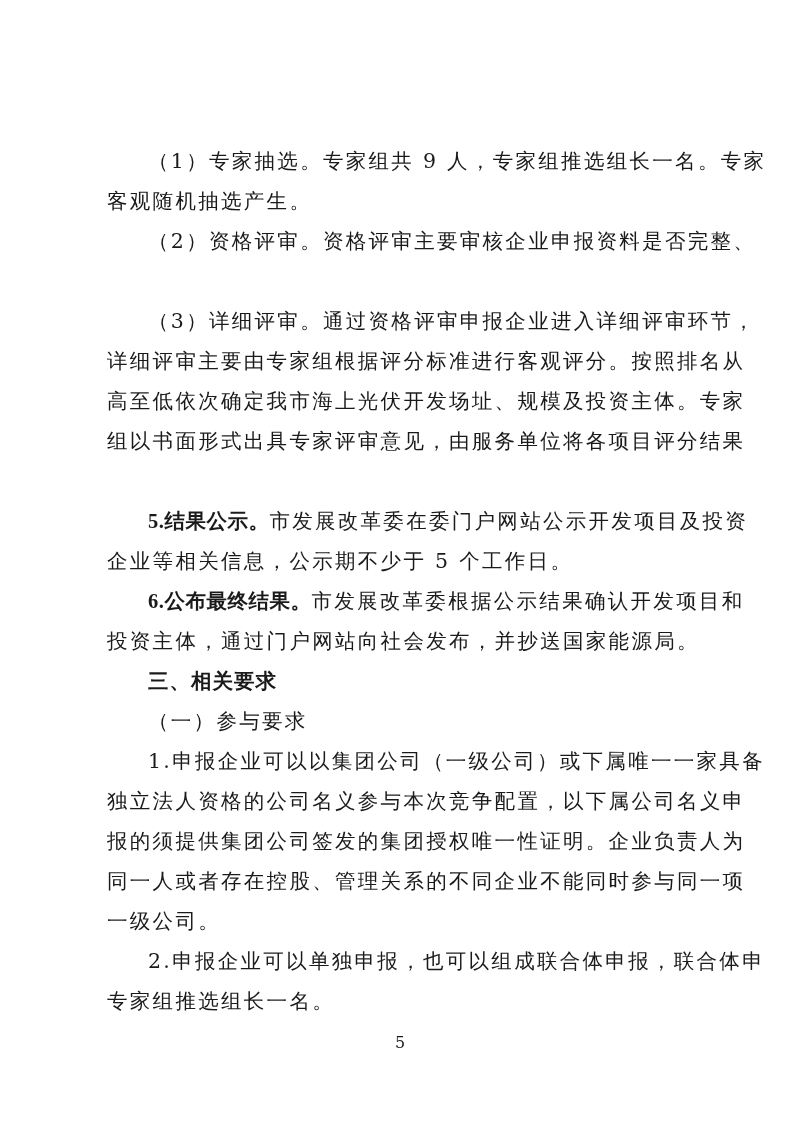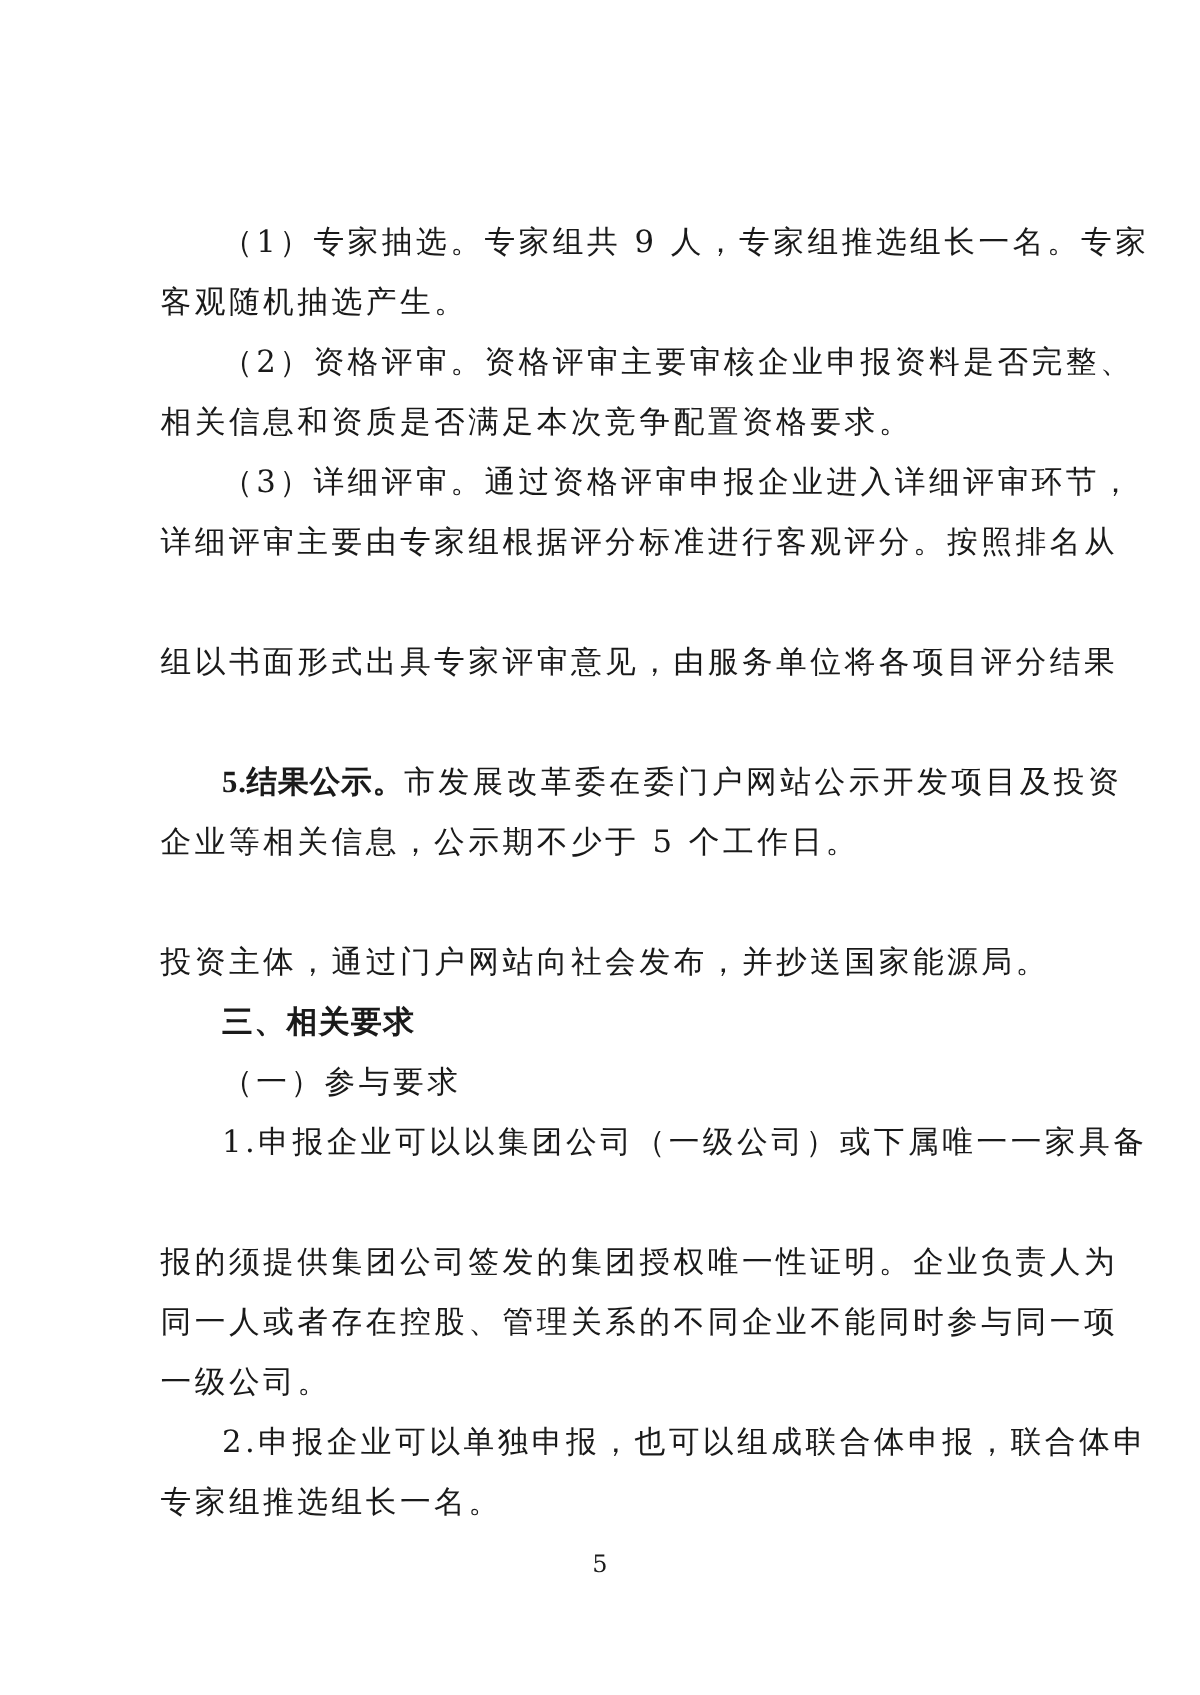--- a/index.html
+++ b/index.html
@@ -13,31 +13,35 @@
     .heading { font-weight: bold; font-family: "DejaVu Sans", "Liberation Sans", sans-serif; letter-spacing: 1px; }
     .pnum { position: absolute; left: 0; width: 800px; text-align: center; top: 1033px; font-size: 16px; }
   </style>
 </head>
 <body>
 
 <div class="page">
   <div class="line indent" style="top:147px">（1）专家抽选。专家组共 9 人，专家组推选组长一名。专家</div>
   <div class="line" style="top:187px">客观随机抽选产生。</div>
   <div class="line indent" style="top:227px">（2）资格评审。资格评审主要审核企业申报资料是否完整、</div>
-  <div class="line" style="top:267px">相关信息和资质是否满足本次竞争配置资格要求。</div>
   <div class="line indent" style="top:307px">（3）详细评审。通过资格评审申报企业进入详细评审环节，</div>
   <div class="line" style="top:347px">详细评审主要由专家组根据评分标准进行客观评分。按照排名从</div>
+  <div class="line" style="top:387px">高至低依次确定我市海上光伏开发场址、规模及投资主体。专家</div>
   <div class="line" style="top:427px">组以书面形式出具专家评审意见，由服务单位将各项目评分结果</div>
   <div class="line indent" style="top:507px">
     <span class="b">5.结果公示。</span><span>市发展改革委在委门户网站公示开发项目及投资</span>
   </div>
   <div class="line" style="top:547px">企业等相关信息，公示期不少于 5 个工作日。</div>
+  <div class="line indent" style="top:587px">
+    <span class="b">6.公布最终结果。</span><span>市发展改革委根据公示结果确认开发项目和</span>
+  </div>
   <div class="line" style="top:627px">投资主体，通过门户网站向社会发布，并抄送国家能源局。</div>
   <div class="line indent heading" style="top:667px">三、相关要求</div>
   <div class="line indent" style="top:707px">（一）参与要求</div>
   <div class="line indent" style="top:747px">1.申报企业可以以集团公司（一级公司）或下属唯一一家具备</div>
+  <div class="line" style="top:787px">独立法人资格的公司名义参与本次竞争配置，以下属公司名义申</div>
   <div class="line" style="top:827px">报的须提供集团公司签发的集团授权唯一性证明。企业负责人为</div>
   <div class="line" style="top:867px">同一人或者存在控股、管理关系的不同企业不能同时参与同一项</div>
   <div class="line" style="top:907px">一级公司。</div>
   <div class="line indent" style="top:947px">2.申报企业可以单独申报，也可以组成联合体申报，联合体申</div>
   <div class="line" style="top:987px">专家组推选组长一名。</div>
   <div class="pnum">5</div>
 </div>
 
 </body></html>

